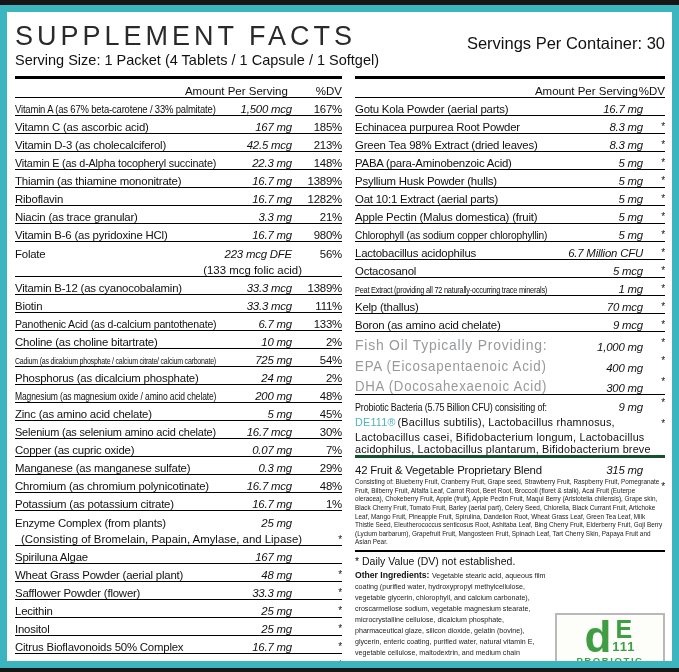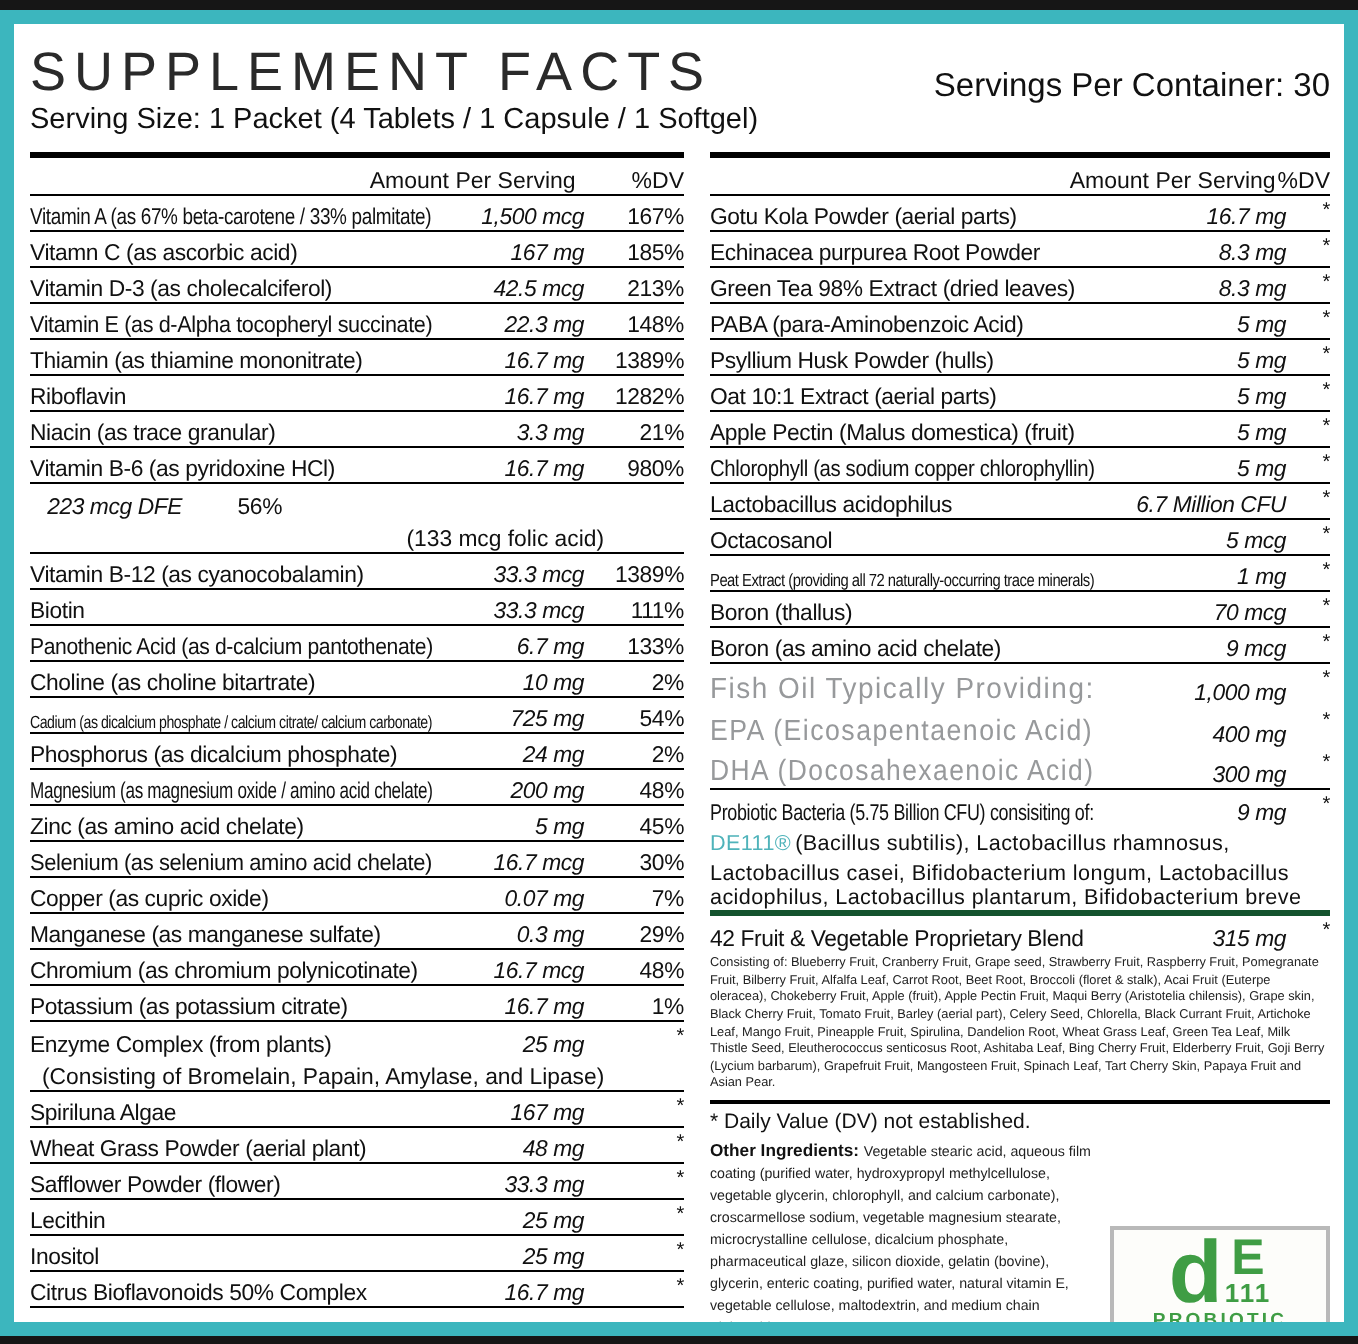--- a/index.html
+++ b/index.html
@@ -32,21 +32,21 @@
   .col-right .th-dv { margin-left:1px; }
 
   .row { display:flex; align-items:flex-end; height:18px; border-bottom:1px solid #000;
     font-size:11.4px; letter-spacing:-0.2px; }
   .nm { flex:1; min-width:0; white-space:nowrap; }
   .amt { text-align:right; white-space:nowrap;font-style:italic; }
   .col-left .amt { min-width:76px; }
   .col-left .dv { width:50px; text-align:right; }
   .col-right .amt { min-width:96px; }
   .col-right .dv { width:22px; text-align:right; }
-  .dv { white-space:nowrap; }
+  .dv { white-space:nowrap;margin-top:21px; }
   .dv.ast { align-self:flex-start; padding-top:2px; font-size:10px; }
   .noline { border-bottom:none; }
   .cond .nm { font-size:8.8px; letter-spacing:-0.3px; }
   .big { height:21px; }
   .big .nm { font-size:14.6px; color:#97999b; letter-spacing:0.8px; }
 
   .subrow { display:flex; align-items:flex-end; height:17px; border-bottom:1px solid #000;
     font-size:11.4px; white-space:nowrap; }
   .sub-left { justify-content:flex-start; padding-left:6px; }
   .sub-right { justify-content:flex-end; padding-right:40px; }
@@ -129,20 +129,21 @@
               <span class="nm">Niacin (as trace granular)</span>
               <span class="amt">3.3 mg</span>
               <span class="dv">21%</span>
             </div>
             <div class="row">
               <span class="nm">Vitamin B-6 (as pyridoxine HCl)</span>
               <span class="amt">16.7 mg</span>
               <span class="dv">980%</span>
             </div>
             <div class="row noline">
+              <span class="nm">Folate</span>
               <span class="amt">223 mcg DFE</span>
               <span class="dv">56%</span>
             </div>
             <div class="subrow sub-right">(133 mcg folic acid)</div>
             <div class="row">
               <span class="nm">Vitamin B-12 (as cyanocobalamin)</span>
               <span class="amt">33.3 mcg</span>
               <span class="dv">1389%</span>
             </div>
             <div class="row">
@@ -299,21 +300,21 @@
               <span class="nm">Octacosanol</span>
               <span class="amt">5 mcg</span>
               <span class="dv ast">*</span>
             </div>
             <div class="row cond">
               <span class="nm" style="transform: scaleX(0.842105); transform-origin: left bottom;">Peat Extract (providing all 72 naturally-occurring trace minerals)</span>
               <span class="amt">1 mg</span>
               <span class="dv ast">*</span>
             </div>
             <div class="row">
-              <span class="nm">Boron (thallus)</span>
+              <span class="nm">Kelp (thallus)</span>
               <span class="amt">70 mcg</span>
               <span class="dv ast">*</span>
             </div>
             <div class="row">
               <span class="nm">Boron (as amino acid chelate)</span>
               <span class="amt">9 mcg</span>
               <span class="dv ast">*</span>
             </div>
             <div class="row big noline">
               <span class="nm" style="transform: scaleX(0.955224); transform-origin: left bottom;">Fish Oil Typically Providing:</span>

